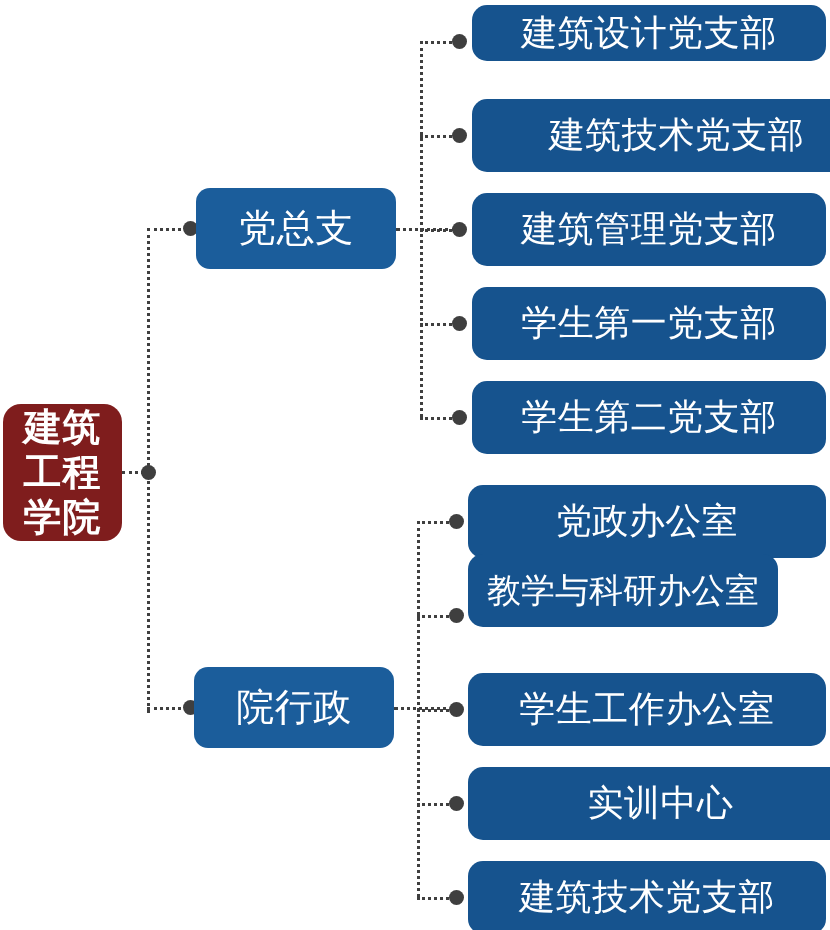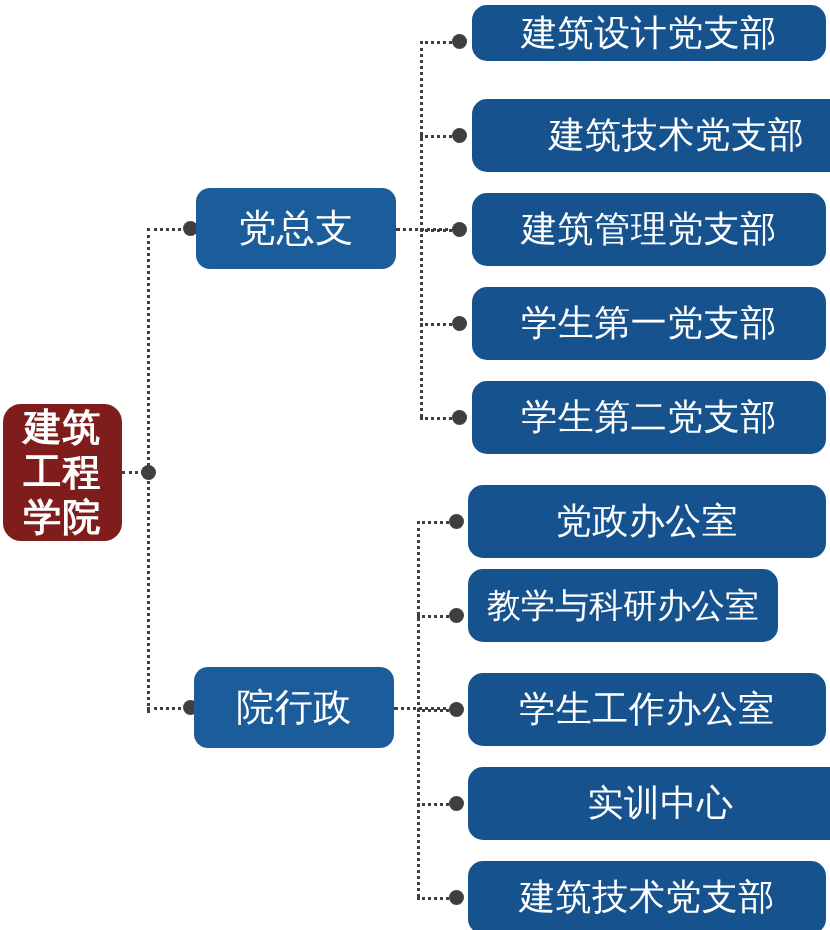--- a/index.html
+++ b/index.html
@@ -159,21 +159,21 @@
 
   <div class="conn-h" style="left:417px; top:803px; width:38px;"></div>
   <div class="conn-dot" style="left:449px; top:796px;"></div>
 
   <div class="conn-h" style="left:417px; top:897px; width:38px;"></div>
   <div class="conn-dot" style="left:449px; top:890px;"></div>
 
   <div class="node node-leaf" style="left:468px; top:485px; width:358px; height:73px;">
     <span>党政办公室</span>
   </div>
-  <div class="node node-leaf tight" style="left:468px; top:569px; width:310px; height:73px;">
+  <div class="node node-leaf tight" style="left:468px; top:554px; width:310px; height:73px;">
     <span>教学与科研办公室</span>
   </div>
   <div class="node node-leaf" style="left:468px; top:673px; width:358px; height:73px;">
     <span>学生工作办公室</span>
   </div>
   <div class="node node-leaf" style="left:468px; top:767px; width:385px; height:73px;font-family:Liberation Serif, serif;">
     <span>实训中心</span>
   </div>
   <div class="node node-leaf" style="left:468px; top:861px; width:358px; height:73px;">
     <span>建筑技术党支部</span>

